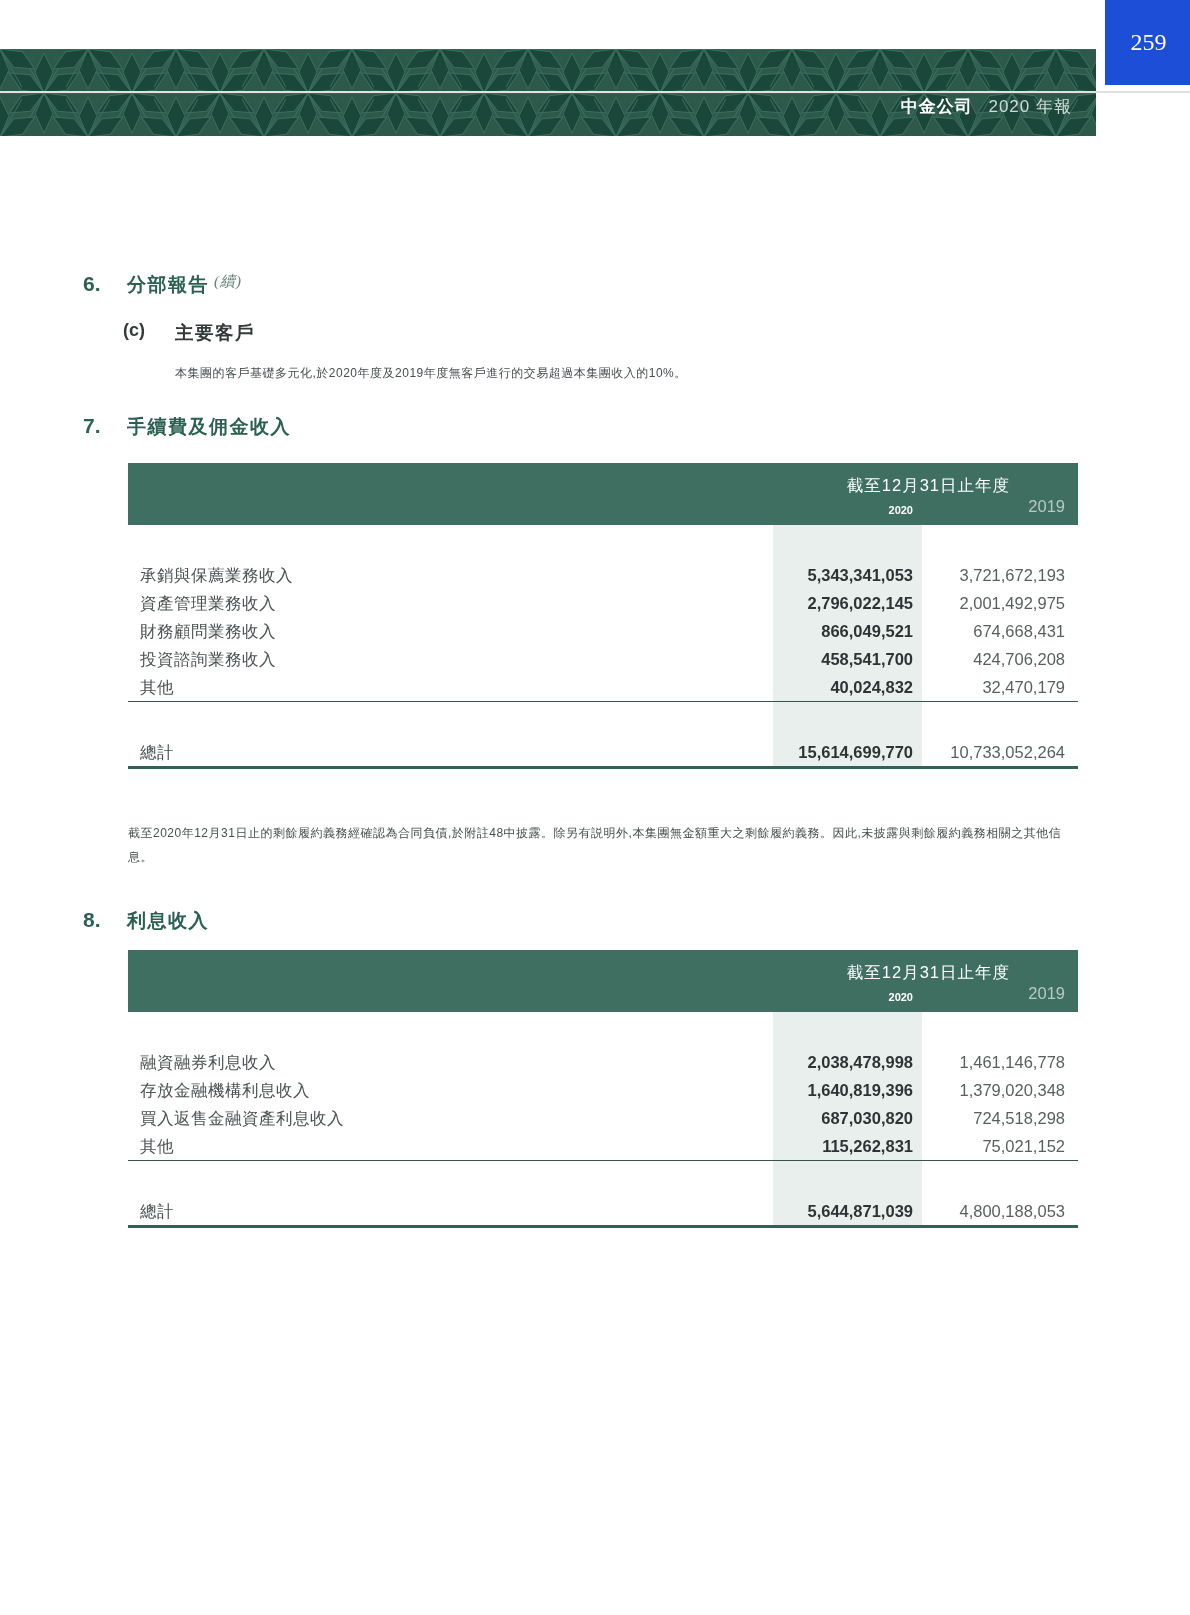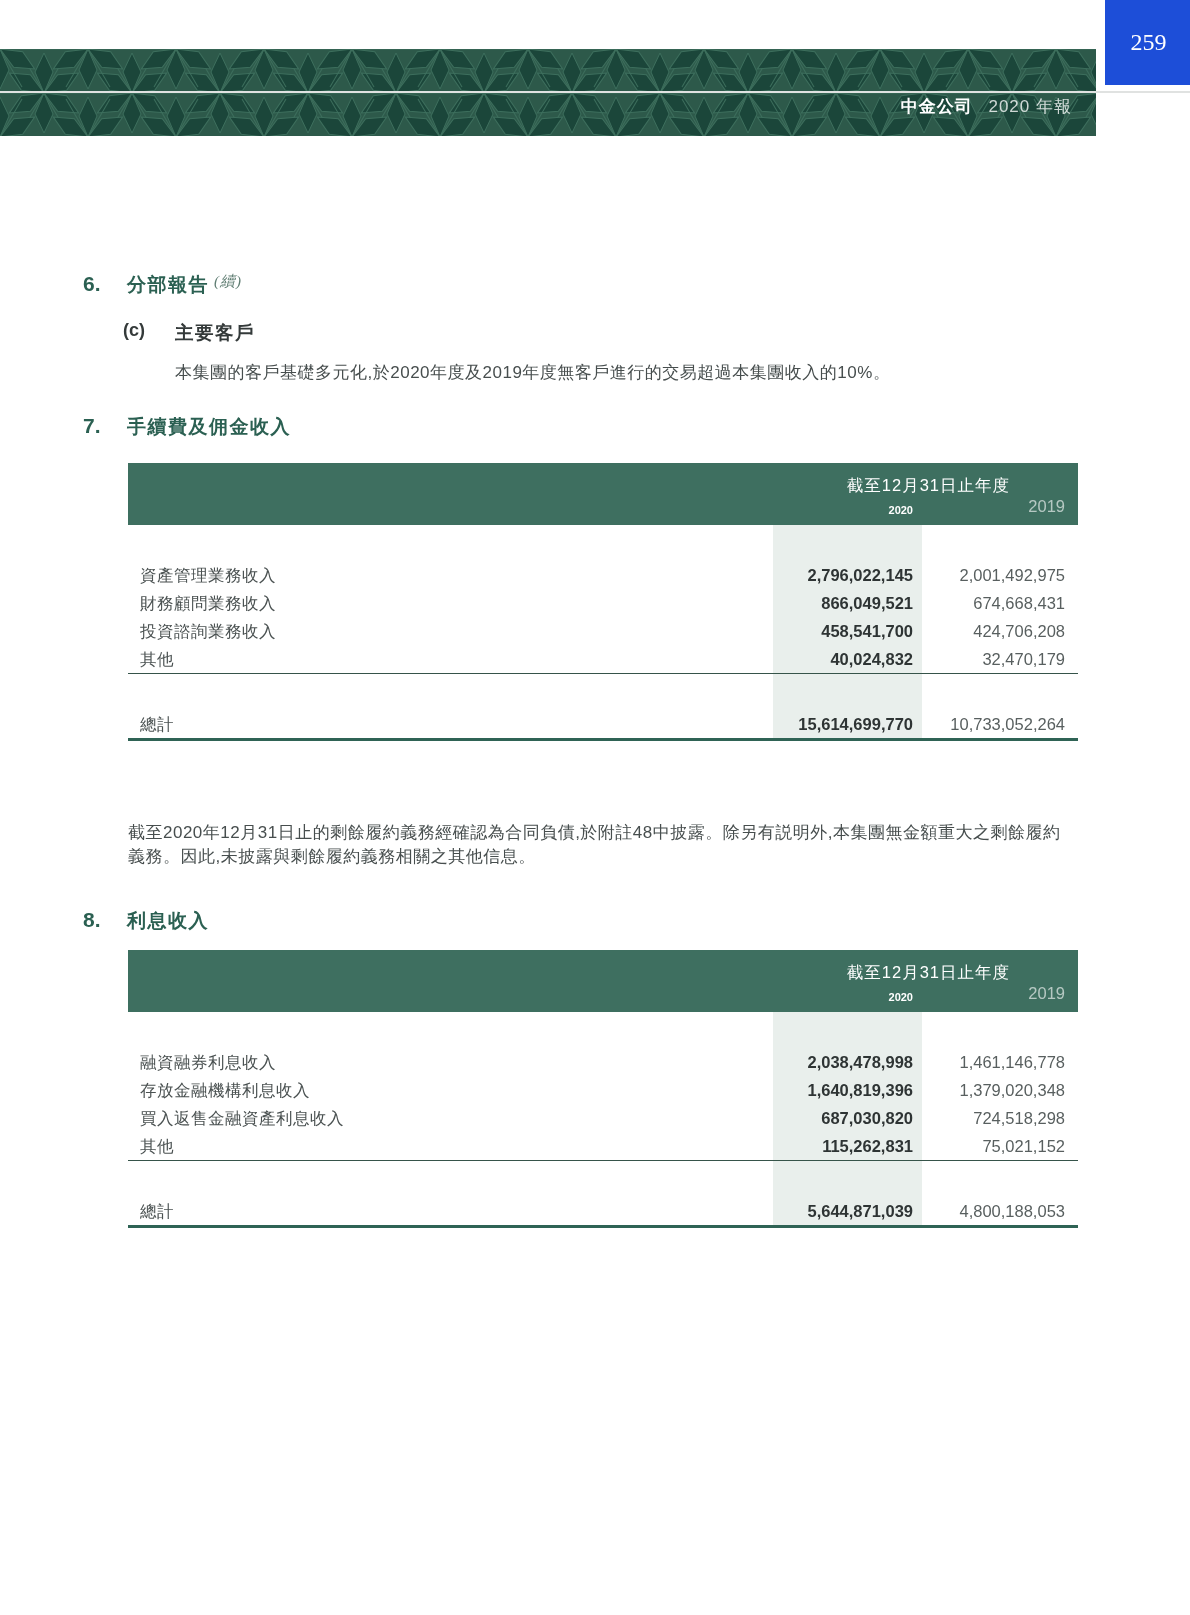--- a/index.html
+++ b/index.html
@@ -29,21 +29,21 @@
   
   .sec-heading { position:absolute; left:83px; display:flex; color:#2b6052; }
   .sec-num   { width:44px; font-size:21px; font-weight:bold; }
   .sec-title { font-size:19px; font-weight:bold; letter-spacing:1.5px; }
   .sec-cont  { font-family:"Liberation Serif", serif; font-style:italic; font-weight:normal;
                font-size:15px; color:#5f7d72; margin-left:5px; letter-spacing:1px; }
   .sub-heading { position:absolute; left:123px; display:flex; color:#343a3a; }
   .sub-label { width:52px; font-size:18px; font-weight:bold; }
   .sub-title { font-size:18.5px; font-weight:bold; letter-spacing:1.5px; }
 
-  .para { position:absolute; font-size:17px; color:#474e4e; letter-spacing:0.5px; }
+  .para { position:absolute; font-size:12px; color:#474e4e; letter-spacing:0.5px; }
   #para-clients { top:360px; left:175px; width:900px; line-height:26px; }
   #para-note    { top:821px; left:128px; width:940px; line-height:24px; }
 
   
   .fin-table { position:absolute; left:128px; width:950px; }
   .band { position:relative; height:62px; background:#3e6f60; color:#ffffff; }
   .band-period { position:absolute; top:12px; right:68px; font-size:16.5px; letter-spacing:1px; }
   .band-y2020  { position:absolute; bottom:9px; right:165px; font-size:11px; font-weight:bold; }
   .band-y2019  { position:absolute; bottom:9px; right:13px;  font-size:16.5px; color:rgba(255,255,255,0.62); }
 
@@ -129,20 +129,25 @@
 <div id="table7" class="fin-table">
   <div class="band">
     <span class="band-period">截至12月31日止年度</span>
     <span class="band-y2020">2020</span>
     <span class="band-y2019">2019</span>
   </div>
   <div class="tbody">
     <div class="hl-strip"></div>
     <div class="pad-top"></div>
     <div class="frow">
+      <span class="flbl">承銷與保薦業務收入</span>
+      <span class="f20">5,343,341,053</span>
+      <span class="f19">3,721,672,193</span>
+    </div>
+    <div class="frow">
       <span class="flbl">資產管理業務收入</span>
       <span class="f20">2,796,022,145</span>
       <span class="f19">2,001,492,975</span>
     </div>
     <div class="frow">
       <span class="flbl">財務顧問業務收入</span>
       <span class="f20">866,049,521</span>
       <span class="f19">674,668,431</span>
     </div>
     <div class="frow">

